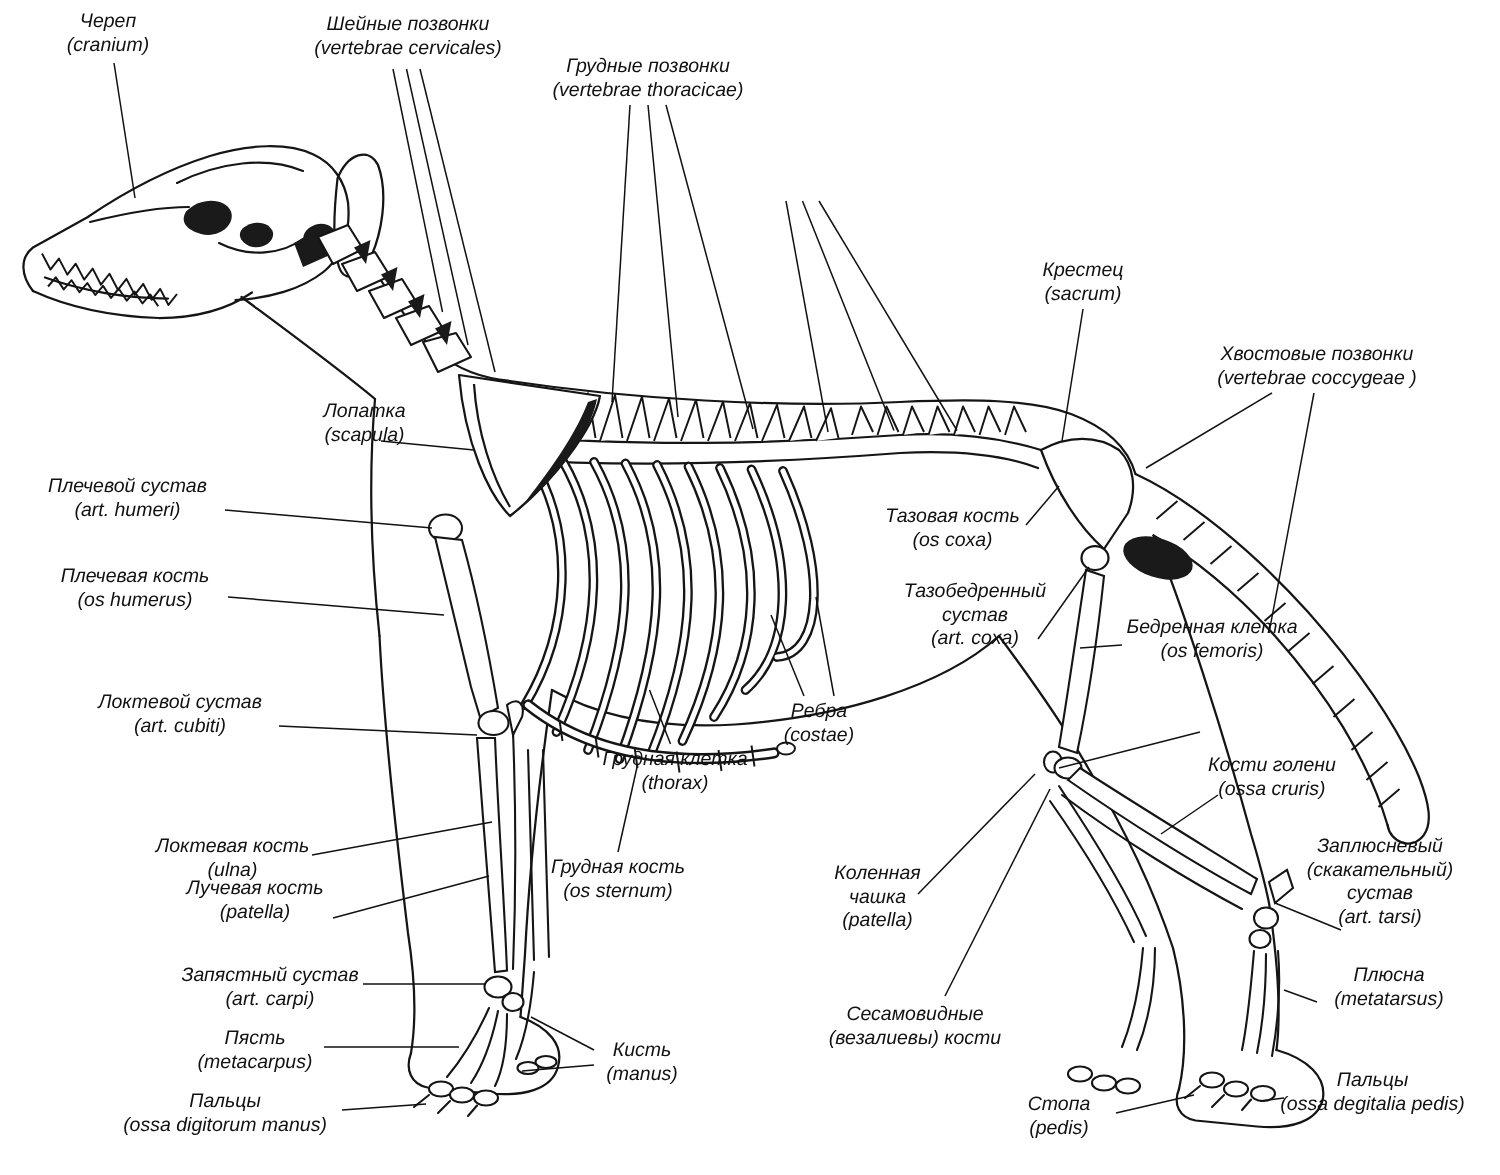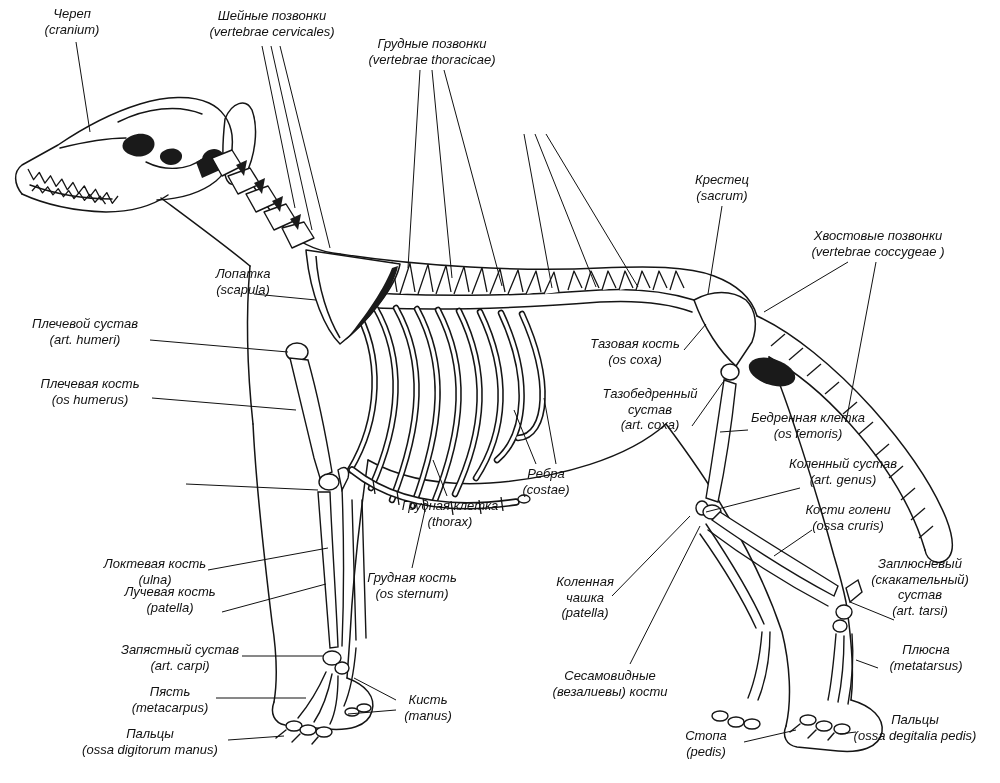--- a/index.html
+++ b/index.html
@@ -268,20 +268,24 @@
       <span>(scapula)</span>
     </div>
 <div class="lbl" style="left:85px;top:316px">
       <span>Плечевой сустав</span>
       <span>(art. humeri)</span>
     </div>
 <div class="lbl" style="left:90px;top:376px">
       <span>Плечевая кость</span>
       <span>(os humerus)</span>
     </div>
+<div class="lbl" style="left:120px;top:460px">
+      <span>Локтевой сустав</span>
+      <span>(art. cubiti)</span>
+    </div>
 <div class="lbl" style="left:155px;top:556px">
       <span>Локтевая кость</span>
       <span>(ulna)</span>
     </div>
 <div class="lbl" style="left:170px;top:584px">
       <span>Лучевая кость</span>
       <span>(patella)</span>
     </div>
 <div class="lbl" style="left:180px;top:642px">
       <span>Запястный сустав</span>
@@ -316,24 +320,20 @@
       <span>(os coxa)</span>
     </div>
 <div class="lbl" style="left:650px;top:386px">
       <span>Тазобедренный</span>
       <span>сустав</span>
       <span>(art. coxa)</span>
     </div>
 <div class="lbl" style="left:808px;top:410px">
       <span>Бедренная клетка</span>
       <span>(os femoris)</span>
-    </div>
-<div class="lbl" style="left:843px;top:456px">
-      <span>Коленный сустав</span>
-      <span>(art. genus)</span>
     </div>
 <div class="lbl" style="left:848px;top:502px">
       <span>Кости голени</span>
       <span>(ossa cruris)</span>
     </div>
 <div class="lbl" style="left:585px;top:574px">
       <span>Коленная</span>
       <span>чашка</span>
       <span>(patella)</span>
     </div>

